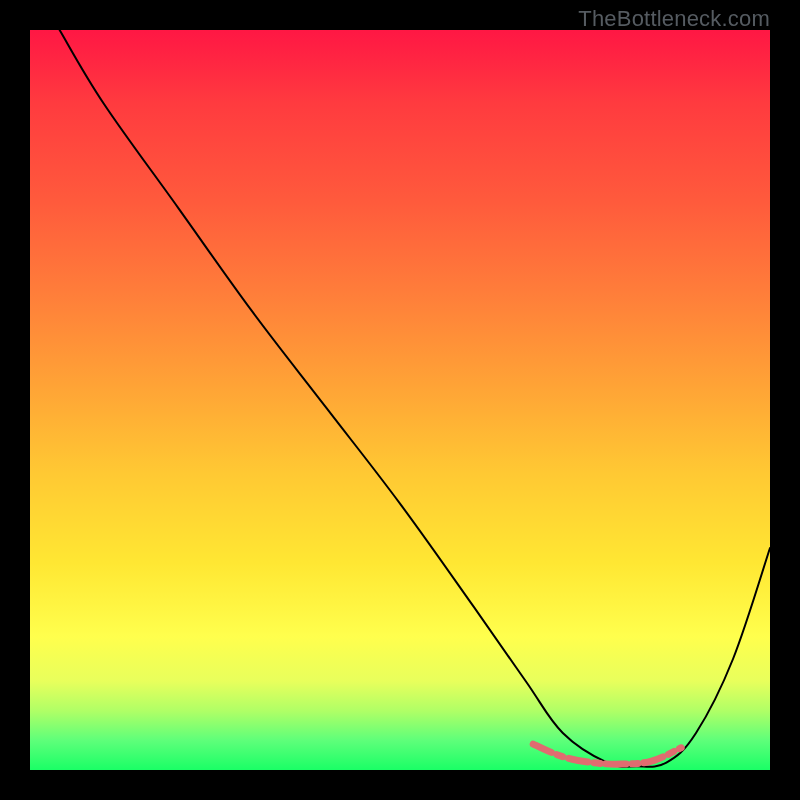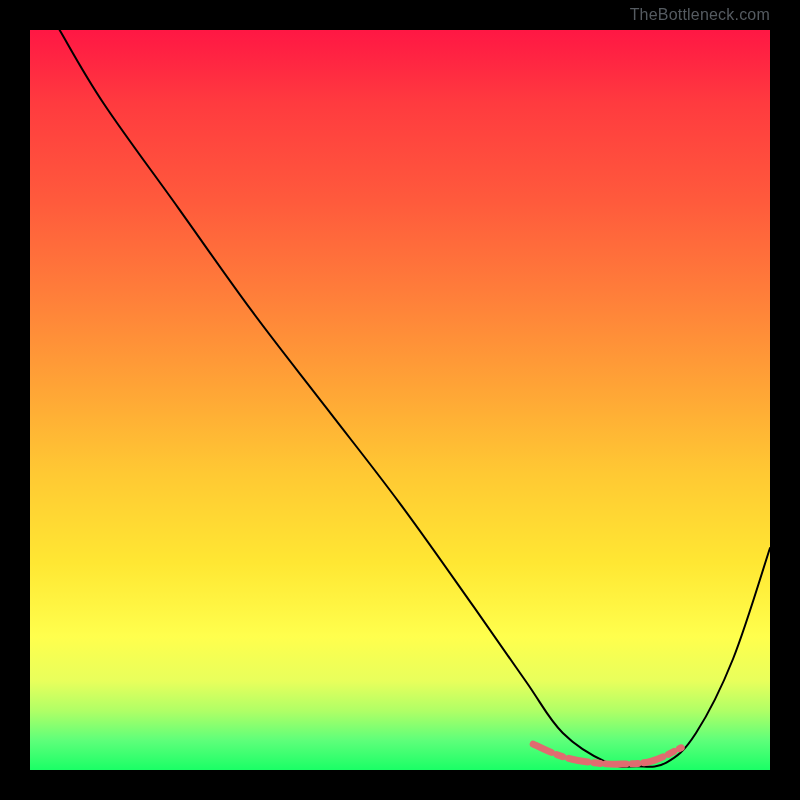--- a/index.html
+++ b/index.html
@@ -37,21 +37,21 @@
       #b0ff66 92%,
       #5eff7a 96%,
       #1aff66 100%
     );
   }
   .watermark {
     position: absolute;
     top: 6px;
     right: 30px;
     color: #555b61;
-    font-size: 16px;
+    font-size: 22px;
     font-weight: 500;
     letter-spacing: 0.2px;
   }
   svg.curve-layer {
     position: absolute;
     left: 0;
     top: 0;
     width: 740px;
     height: 740px;
     overflow: visible;

